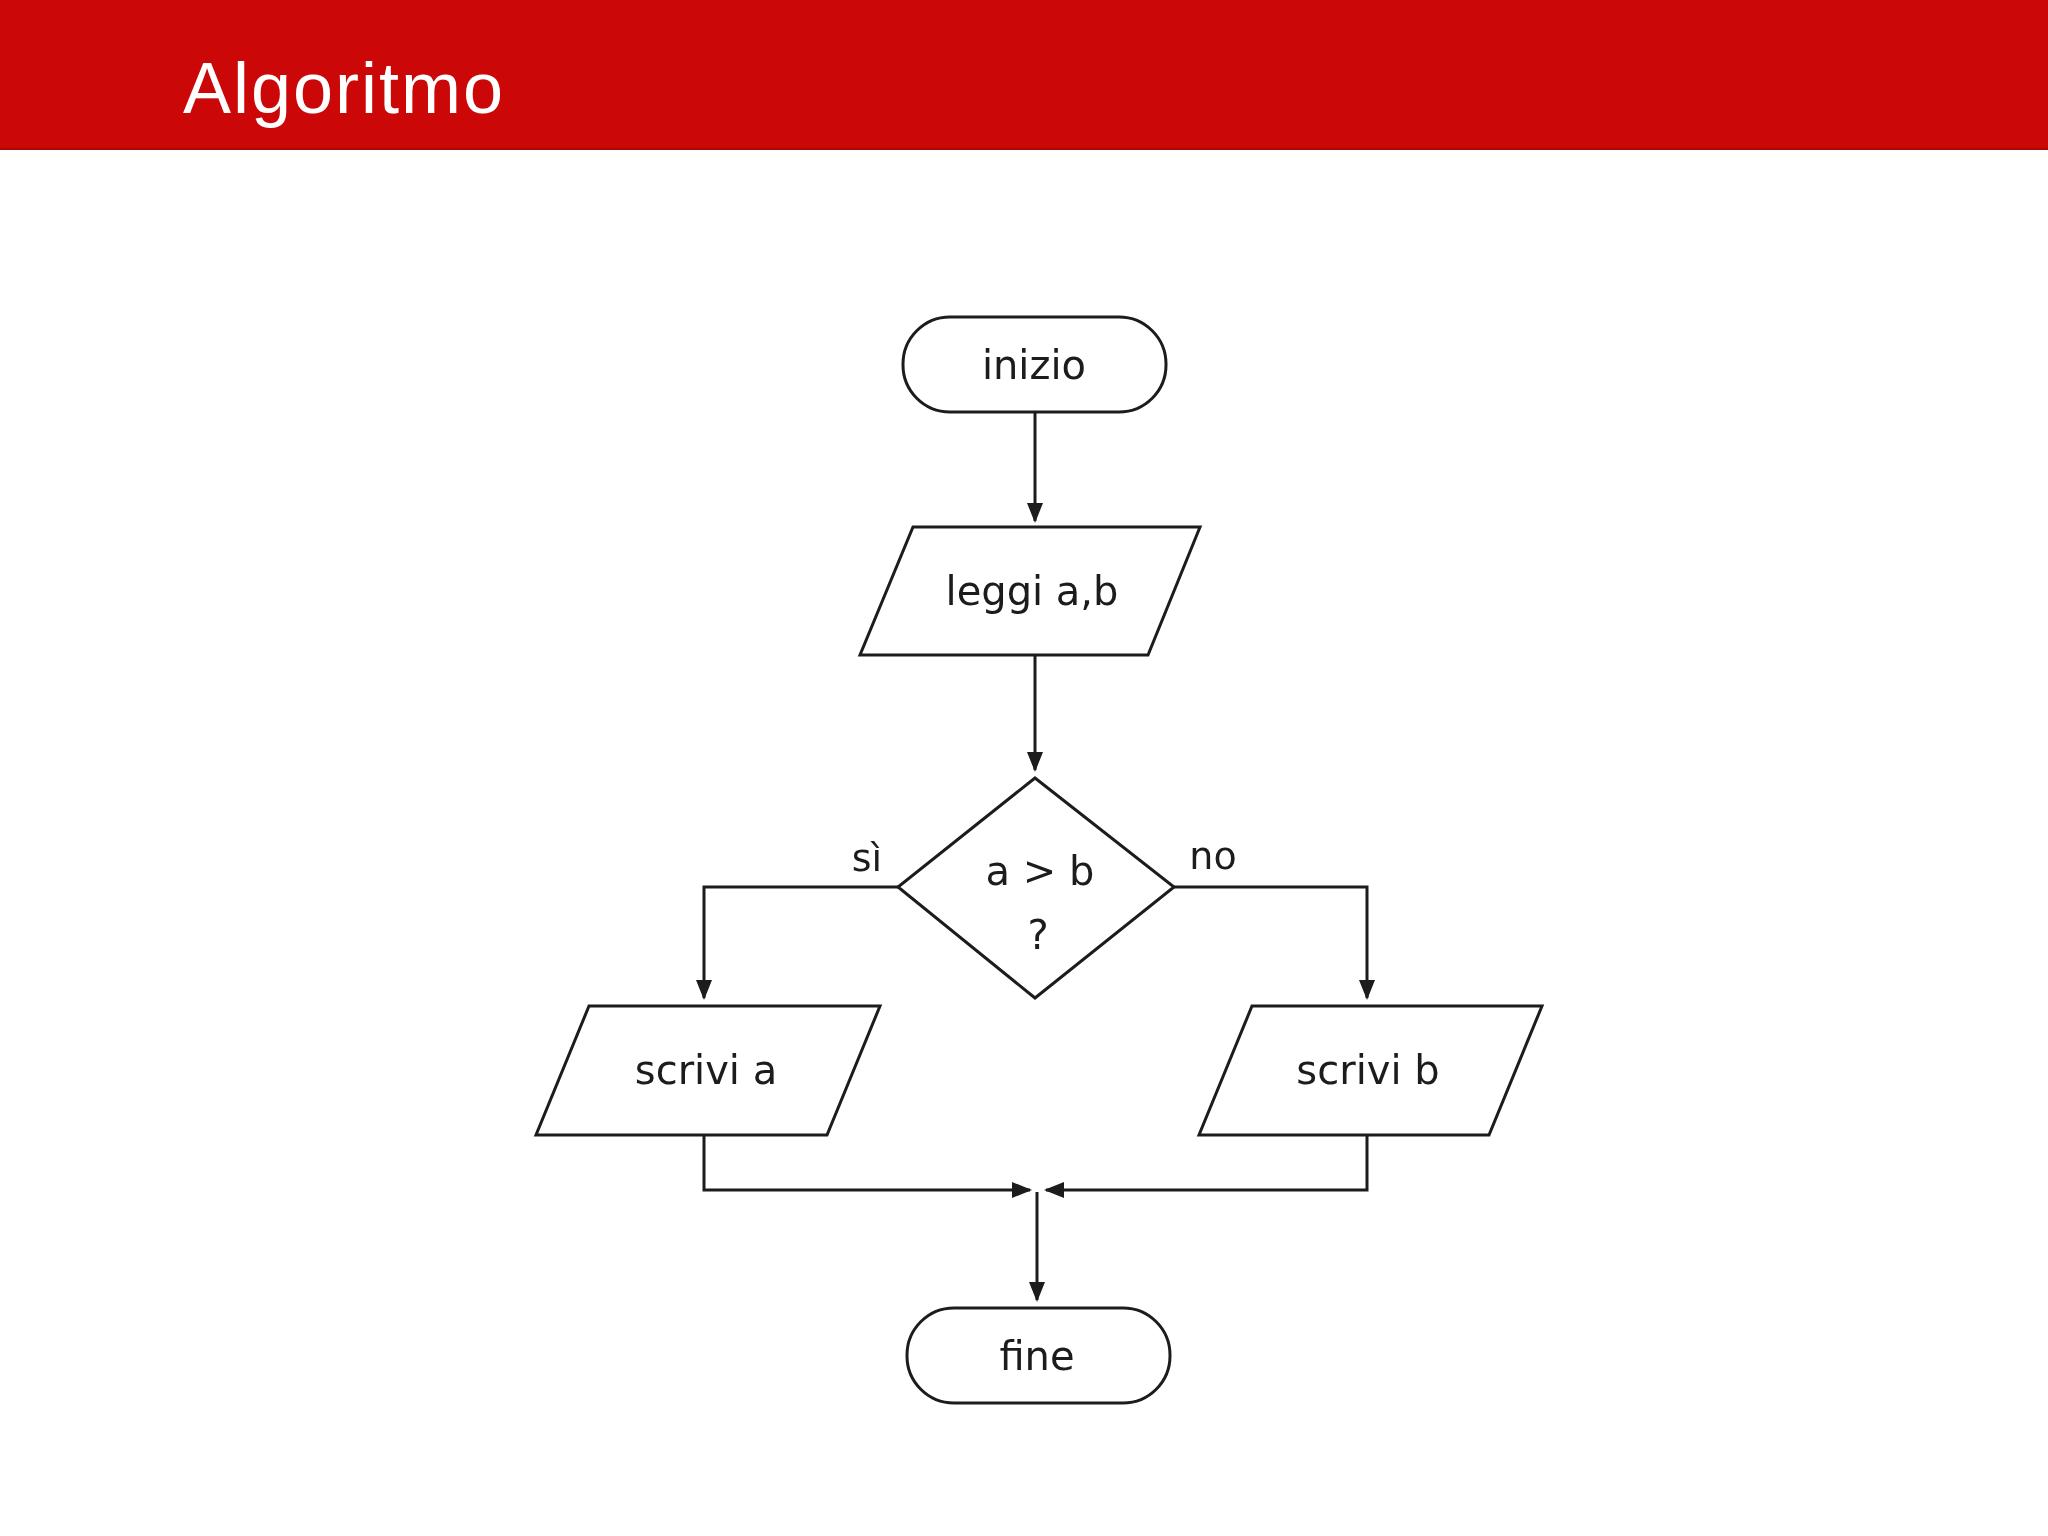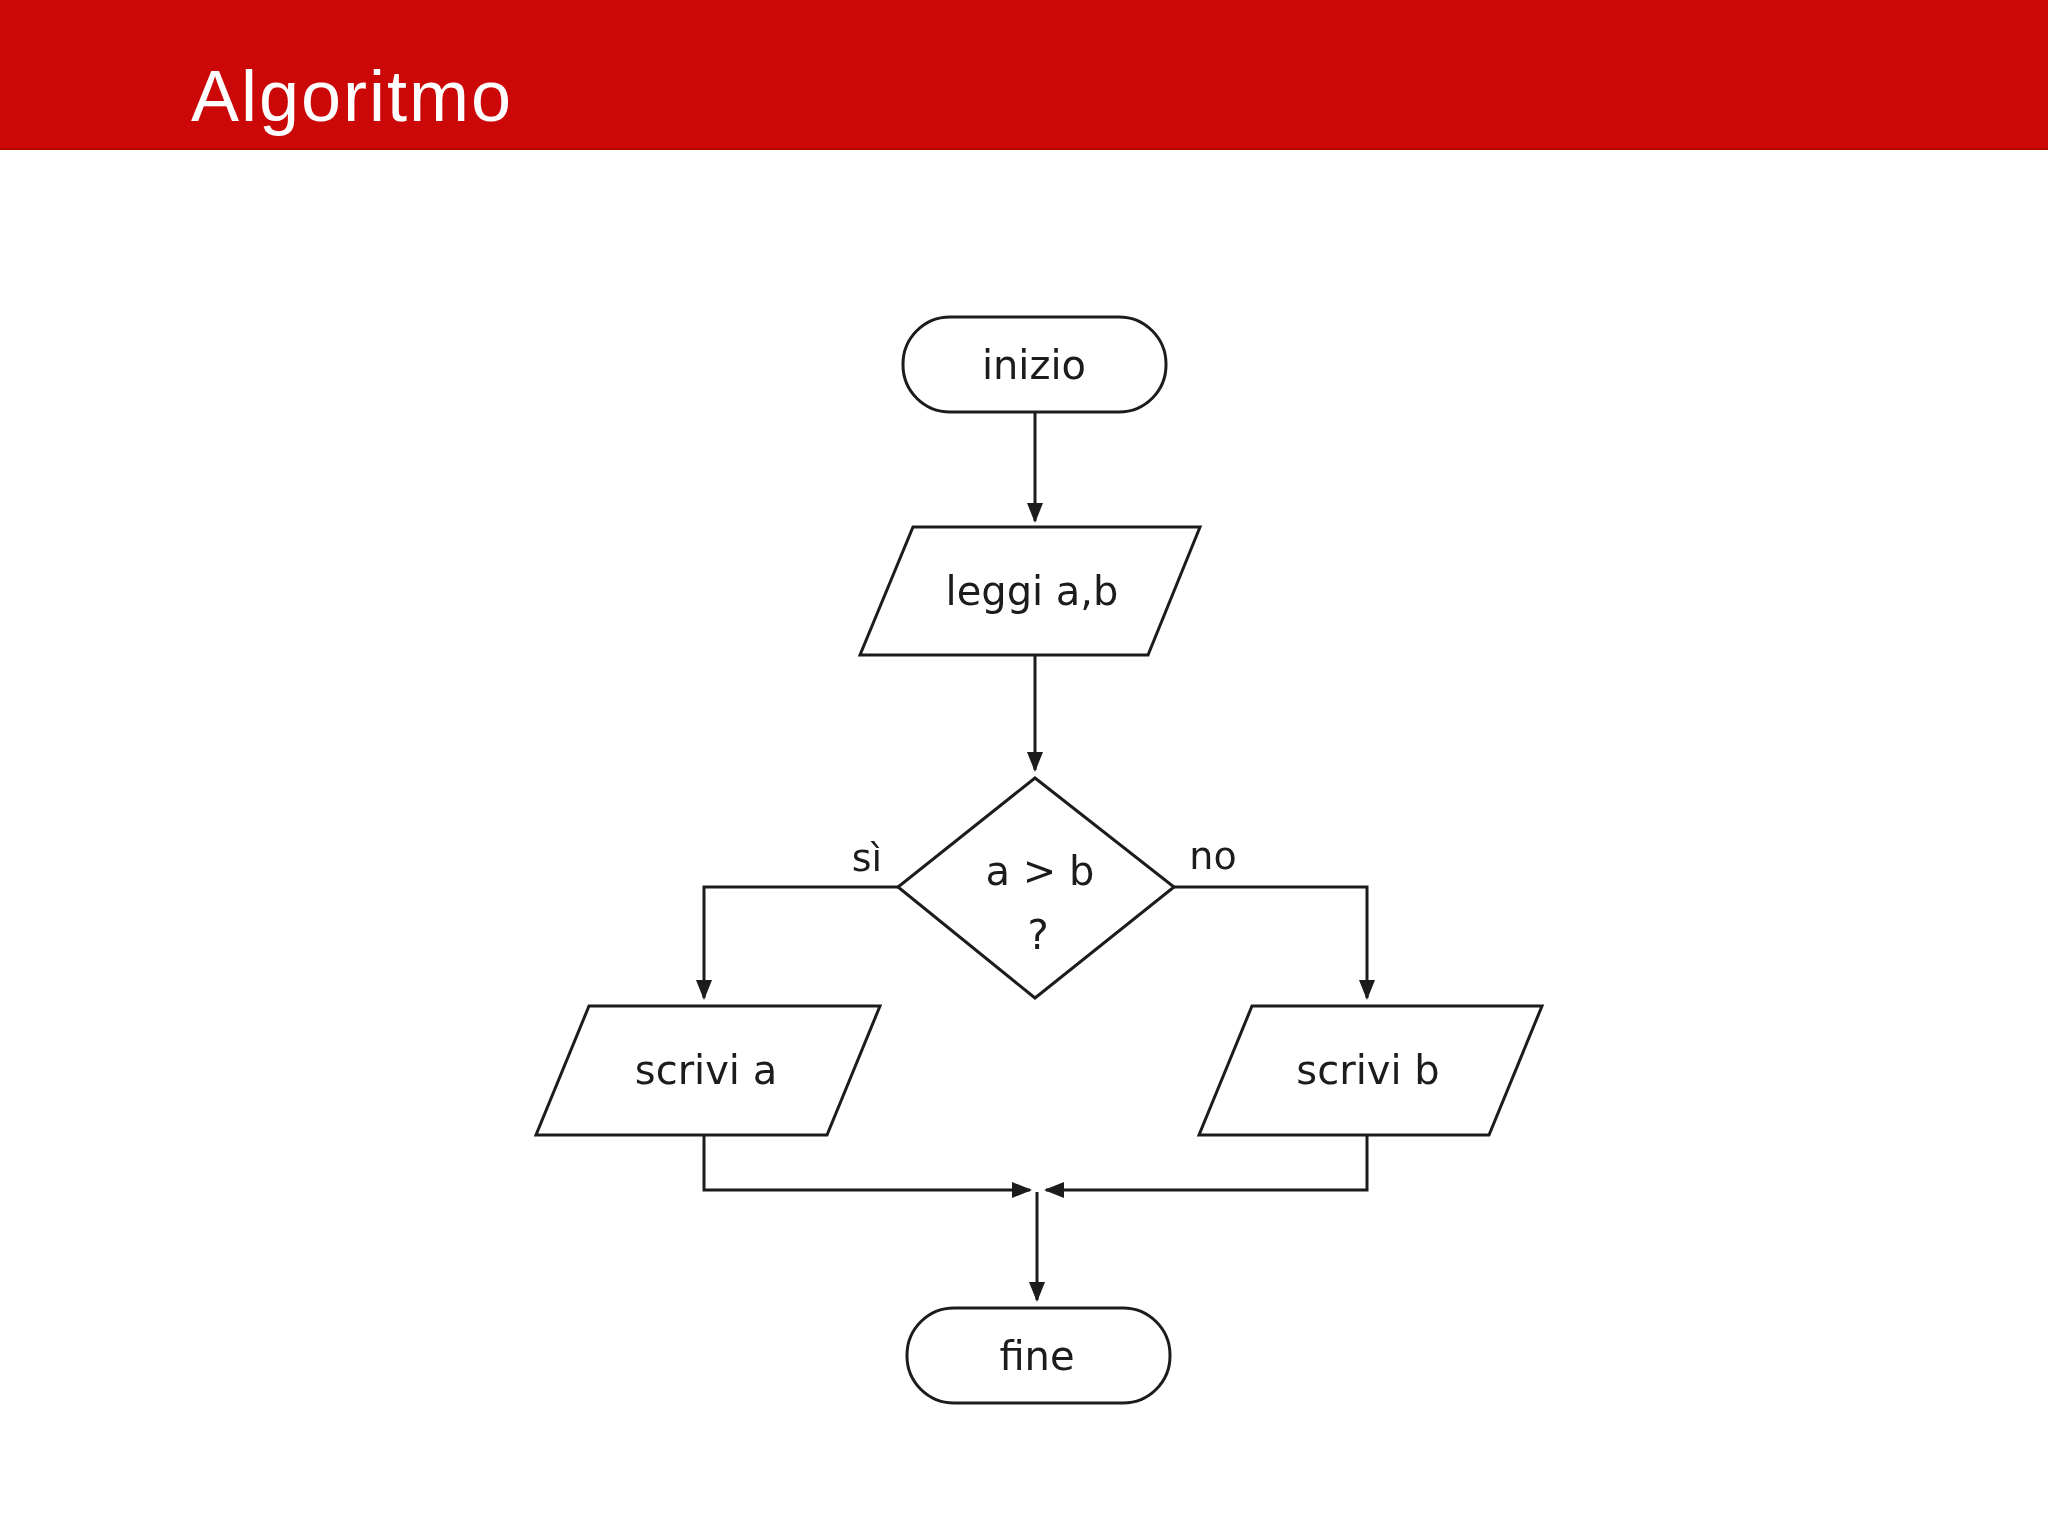--- a/index.html
+++ b/index.html
@@ -26,21 +26,21 @@
     width: 2048px;
     height: 150px;
     background: #cc0707;
     border-bottom: 2px solid #b10404;
     box-sizing: border-box;
   }
   .band h1 {
     position: absolute;
     left: 175px;
     top: 44px;
-    margin: 16px;
+    margin: 8px;
     color: #ffffff;
     font-family: "Liberation Sans", sans-serif;
     font-weight: 300;
     font-size: 72px;
     line-height: 1;
     letter-spacing: 2px;
   }
   svg.flow {
     position: absolute;
     top: 0;

